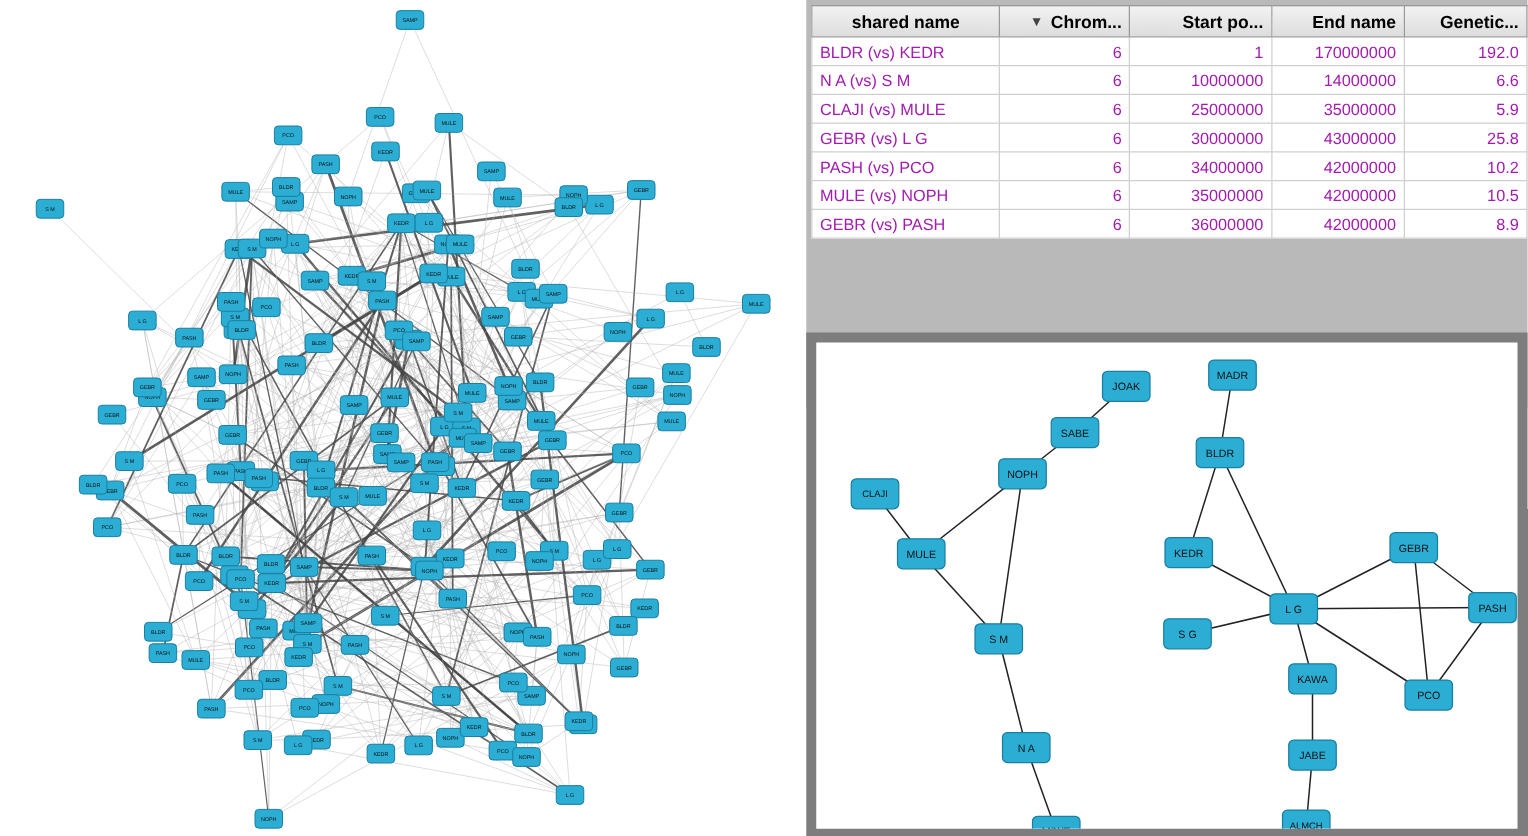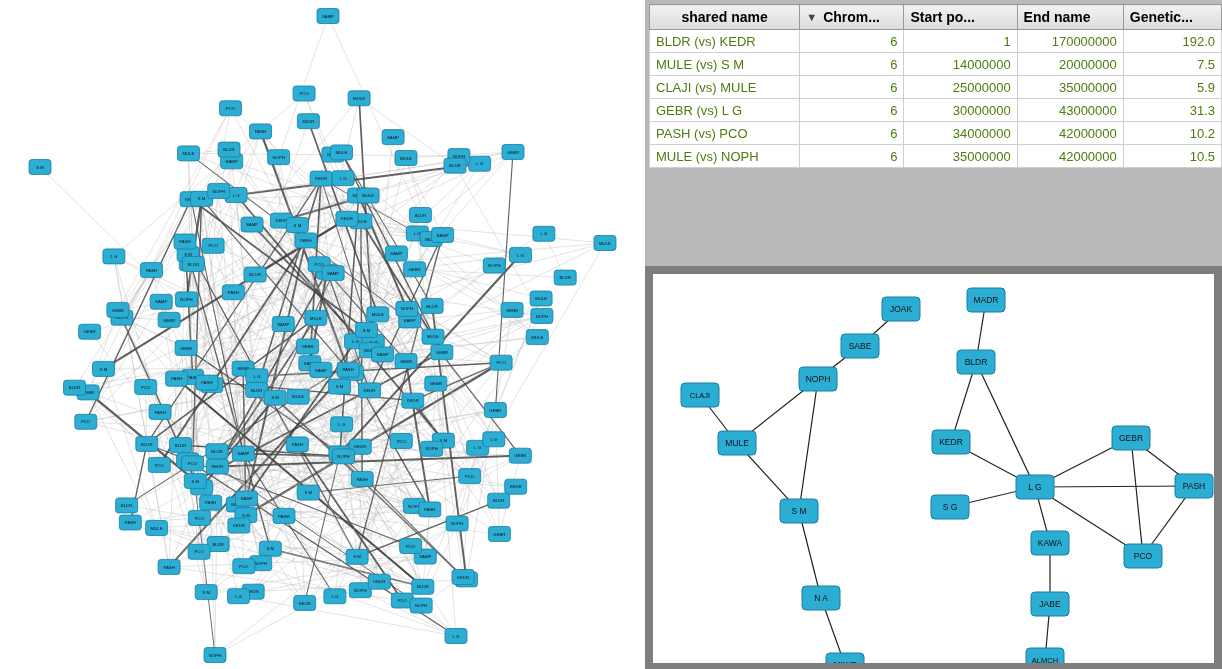--- a/index.html
+++ b/index.html
@@ -56,32 +56,32 @@
     table-layout: fixed;
   }
   table.data-table th {
     background: linear-gradient(#f2f2f2, #dcdcdc);
     border: 1px solid #9a9a9a;
     font-weight: bold;
     font-size: 14px;
     color: #000;
     height: 22px;
     padding: 1px 6px;
-    text-align: left;
+    text-align: right;
     white-space: nowrap;
     overflow: hidden;
   }
   table.data-table th.th-name { text-align: center; }
   table.data-table td {
     border: 1px solid #cfcfcf;
     height: 20px;
     padding: 1px 6px;
     white-space: nowrap;
     overflow: hidden;
-    color: #4d7c0f;
+    color: #a21caf;
   }
   td.c-name  { text-align: left; }
   td.c-num   { text-align: right; }
   .col-name  { width: 150px; }
   .col-chrom { width: 104px; }
   .col-start { width: 113px; }
   .col-end   { width: 106px; }
   .col-gen   { width: 98px; }
   .filter-glyph {
     display: inline-block;
@@ -1353,53 +1353,60 @@
       </thead>
       <tbody id="table-body">
           <tr>
             <td class="c-name">BLDR (vs) KEDR</td>
             <td class="c-num">6</td>
             <td class="c-num">1</td>
             <td class="c-num">170000000</td>
             <td class="c-num">192.0</td>
           </tr>
           <tr>
-            <td class="c-name">MULE (vs) S M</td>
+            <td class="c-name">N A (vs) S M</td>
             <td class="c-num">6</td>
+            <td class="c-num">10000000</td>
             <td class="c-num">14000000</td>
-            <td class="c-num">20000000</td>
-            <td class="c-num">7.5</td>
+            <td class="c-num">6.6</td>
           </tr>
           <tr>
             <td class="c-name">CLAJI (vs) MULE</td>
             <td class="c-num">6</td>
             <td class="c-num">25000000</td>
             <td class="c-num">35000000</td>
             <td class="c-num">5.9</td>
           </tr>
           <tr>
             <td class="c-name">GEBR (vs) L G</td>
             <td class="c-num">6</td>
             <td class="c-num">30000000</td>
             <td class="c-num">43000000</td>
-            <td class="c-num">31.3</td>
+            <td class="c-num">25.8</td>
           </tr>
           <tr>
             <td class="c-name">PASH (vs) PCO</td>
             <td class="c-num">6</td>
             <td class="c-num">34000000</td>
             <td class="c-num">42000000</td>
             <td class="c-num">10.2</td>
           </tr>
           <tr>
             <td class="c-name">MULE (vs) NOPH</td>
             <td class="c-num">6</td>
             <td class="c-num">35000000</td>
             <td class="c-num">42000000</td>
             <td class="c-num">10.5</td>
+          </tr>
+          <tr>
+            <td class="c-name">GEBR (vs) PASH</td>
+            <td class="c-num">6</td>
+            <td class="c-num">36000000</td>
+            <td class="c-num">42000000</td>
+            <td class="c-num">8.9</td>
           </tr>
         </tbody>
     </table>
   </div>
 
   <div id="small-network">
     <div class="inner">
       <svg id="small-svg" width="561" height="389" viewBox="0 0 561 389">
         <g id="small-edges">
             <line x1="248" y1="35" x2="207" y2="72" stroke="#222222" stroke-width="1.2"></line>

